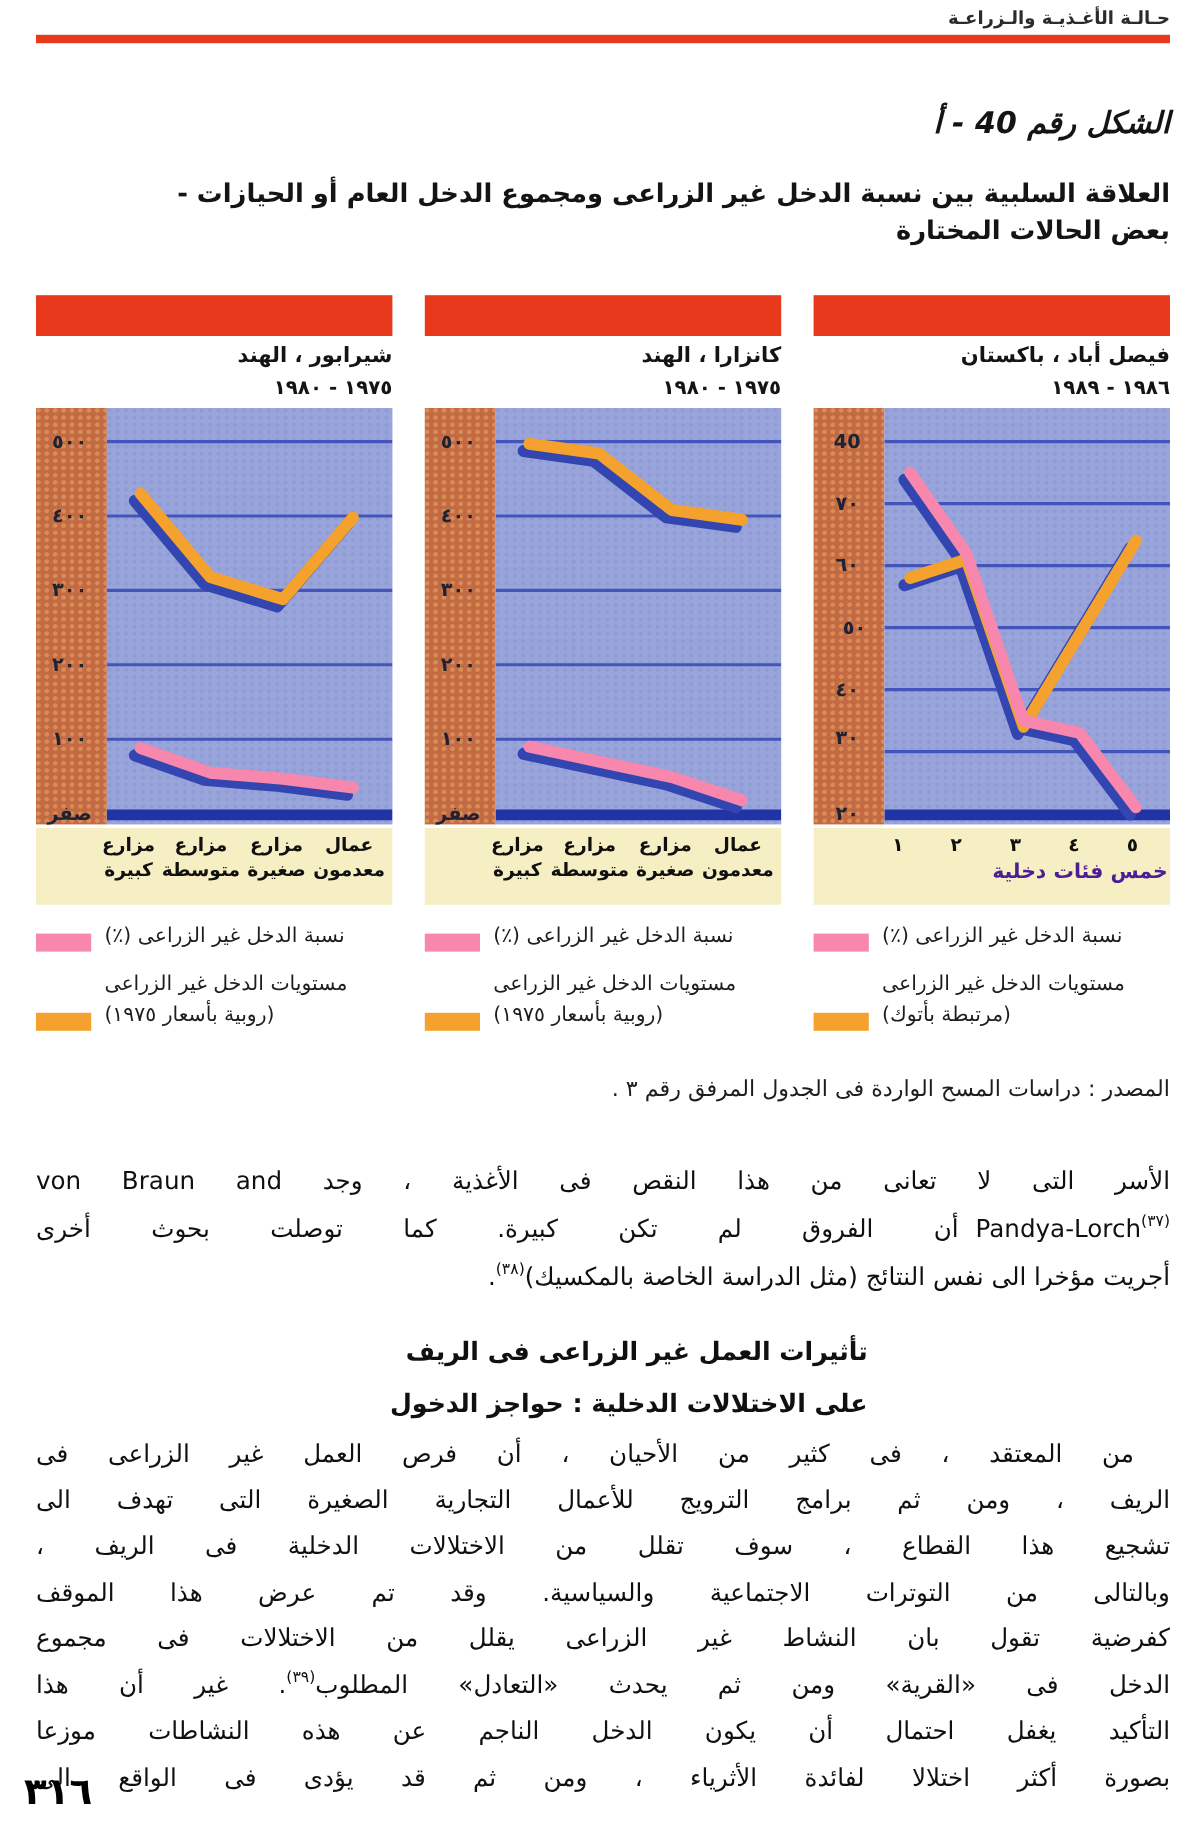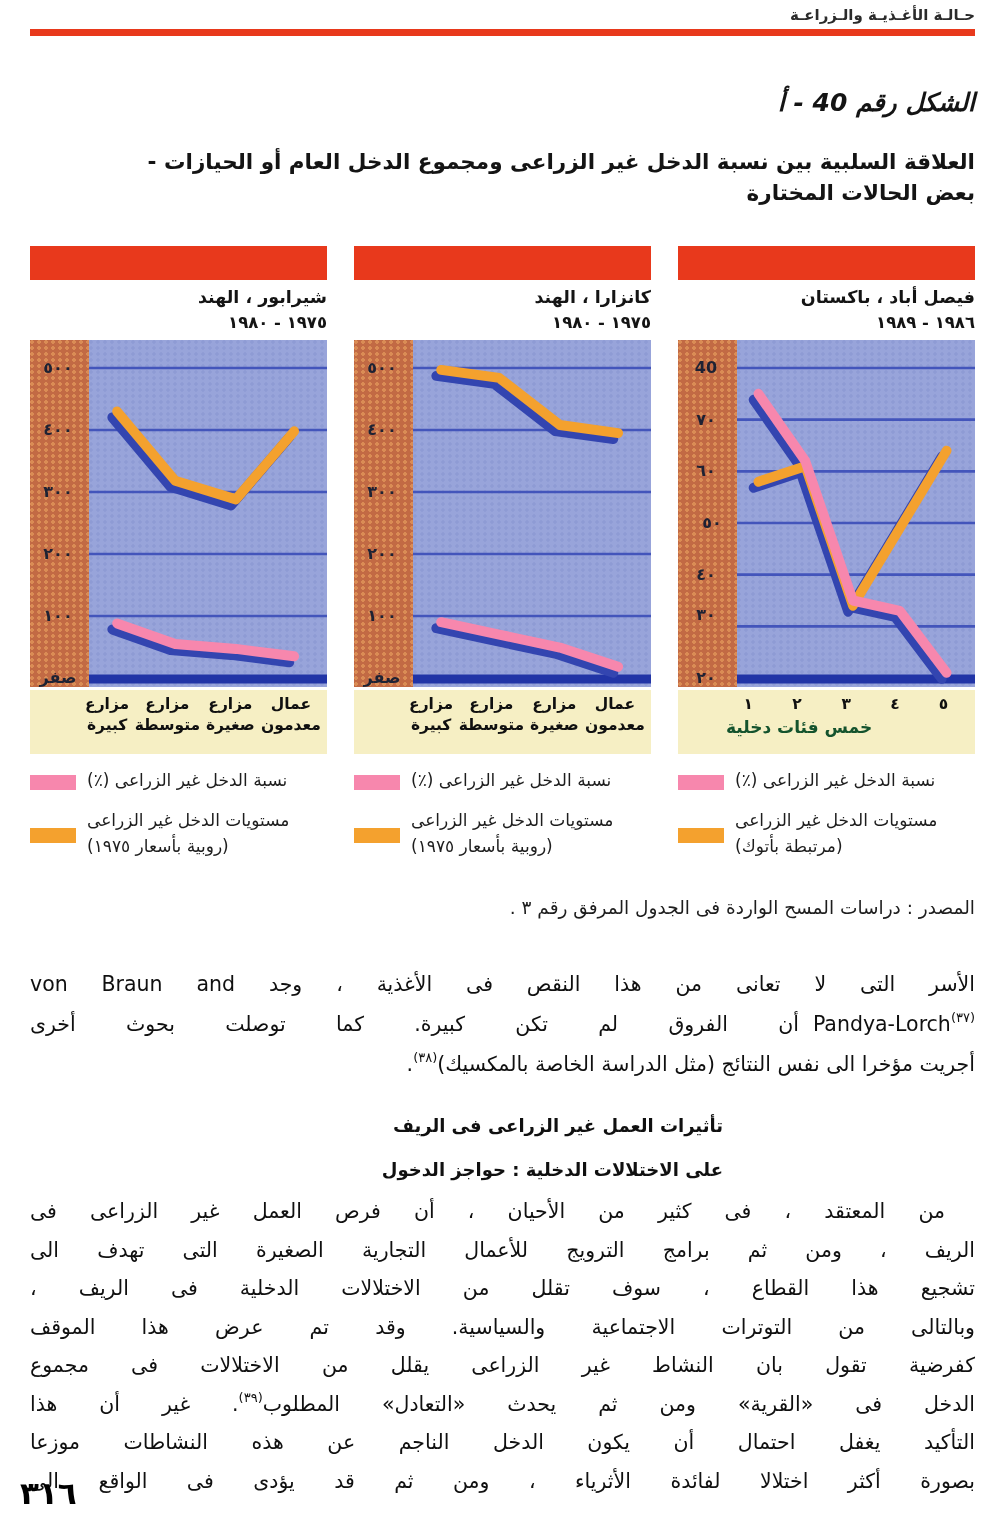--- a/index.html
+++ b/index.html
@@ -28,45 +28,45 @@
       color:#1e2233;line-height:22px;}
   .plot{flex:1;position:relative;background-color:var(--plot_bg);
       background-image:radial-gradient(circle at 2px 2px,var(--plot_dot) 1.5px,transparent 1.8px);
       background-size:7px 6px;}
   .plot svg{position:absolute;left:0;top:0;width:100%;height:100%;}
 
   .xstrip{margin-top:3px;height:64px;background:var(--cream);position:relative;}
   .xlabels{position:absolute;left:48px;right:2px;top:4px;bottom:0;}
   .xcat{position:absolute;transform:translateX(-50%);text-align:center;font-size:15.5px;
       font-weight:bold;line-height:21px;white-space:nowrap;color:#101010;}
-  .xcaption{position:absolute;left:48px;right:2px;top:27px;text-align:left;
-      font-weight:bold;font-size:17px;color:#14532d;}
+  .xcaption{position:absolute;left:48px;right:2px;top:27px;text-align:right;
+      font-weight:bold;font-size:17px;color:#4c1d95;}
 
   .legend{margin-top:13px;}
-  .legend-row{display:flex;align-items:center;direction:ltr;}
+  .legend-row{display:flex;align-items:flex-end;direction:ltr;}
   .legend-row + .legend-row{margin-top:14px;}
   .swatch{width:46px;height:15px;margin-top:5px;flex:0 0 auto;}
   .sw-pink{background:var(--pink);}
   .sw-orange{background:var(--orange);}
   .legend-label{direction:rtl;text-align:left;font-size:17px;line-height:26px;color:#1d1d1d;
       margin-left:11px;}
 
   .source{margin-top:38px;text-align:right;font-size:18.5px;color:#1d1d1d;}
 
   .body-text{margin-top:46px;font-size:20.5px;color:#101010;}
   .btline{line-height:40px;text-align:justify;text-align-last:justify;}
   .p2 .btline{line-height:38.5px;}
   .btline.endline{text-align-last:right;}
   .btline.ind{padding-right:30px;}
   .latinrun{direction:ltr;flex:0 0 auto;}
   .p1l2{display:flex;}
   .arfill{flex:1 1 auto;margin-right:14px;}
   sup.fn{font-size:13px;vertical-align:9px;line-height:0;}
 
-  .section-heading{margin-top:20px;margin-left:0;margin-right:252px;font-size:18px;
+  .section-heading{margin-top:20px;margin-left:0;margin-right:252px;font-size:21px;
       font-weight:bold;line-height:44px;}
 
   .page-number{position:absolute;left:20px;bottom:14px;font-size:31px;font-weight:bold;color:#000;}
 </style>
 </head>
 <body>
 
 <div class="page">
 
   <div class="running-head">حـالـة الأغـذيـة والـزراعـة</div>

